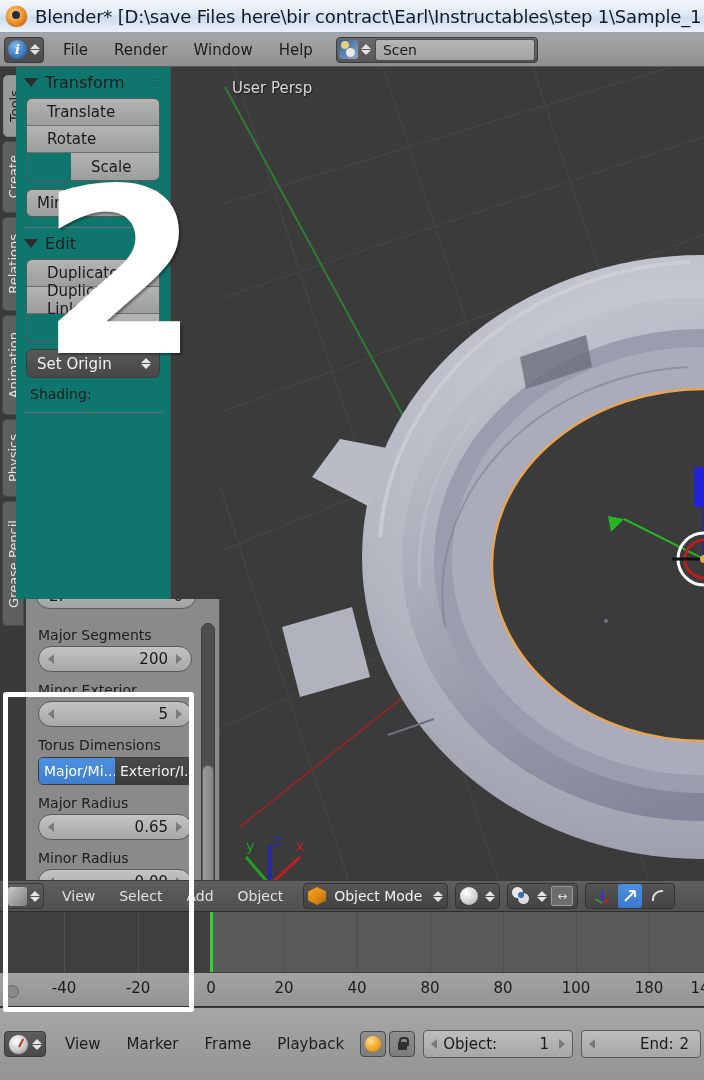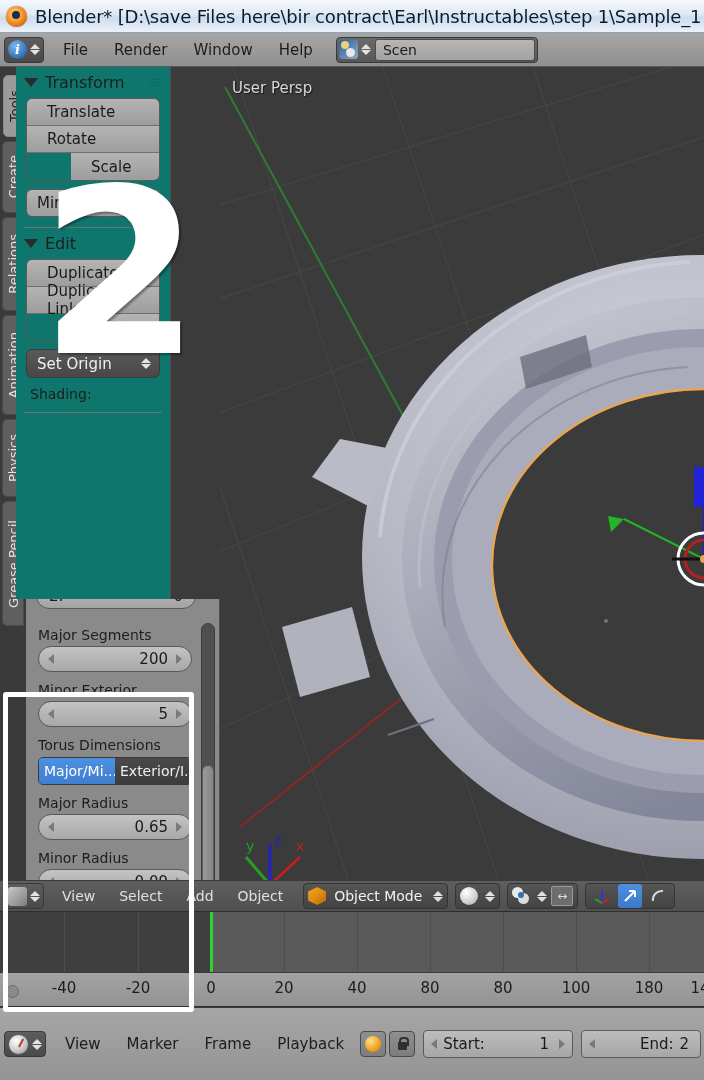--- a/index.html
+++ b/index.html
@@ -628,21 +628,21 @@
 
     <div class="toggle-ico">
         <span class="rec-dot"></span>
       </div>
     <div class="toggle-ico">
         <span class="lock-glyph"></span>
       </div>
 
     <div class="numfield">
       <span class="arr-l"></span>
-      <span class="nm">Start:</span>
+      <span class="nm">Object:</span>
       <span class="nv">1</span>
       <span class="arr-r"></span>
     </div>
     <div class="numfield" style="min-width:120px;text-align:right;">
       <span class="arr-l"></span>
       <span class="nm">End:</span>
       <span class="nv">2</span>
     </div>
   </div>
 

